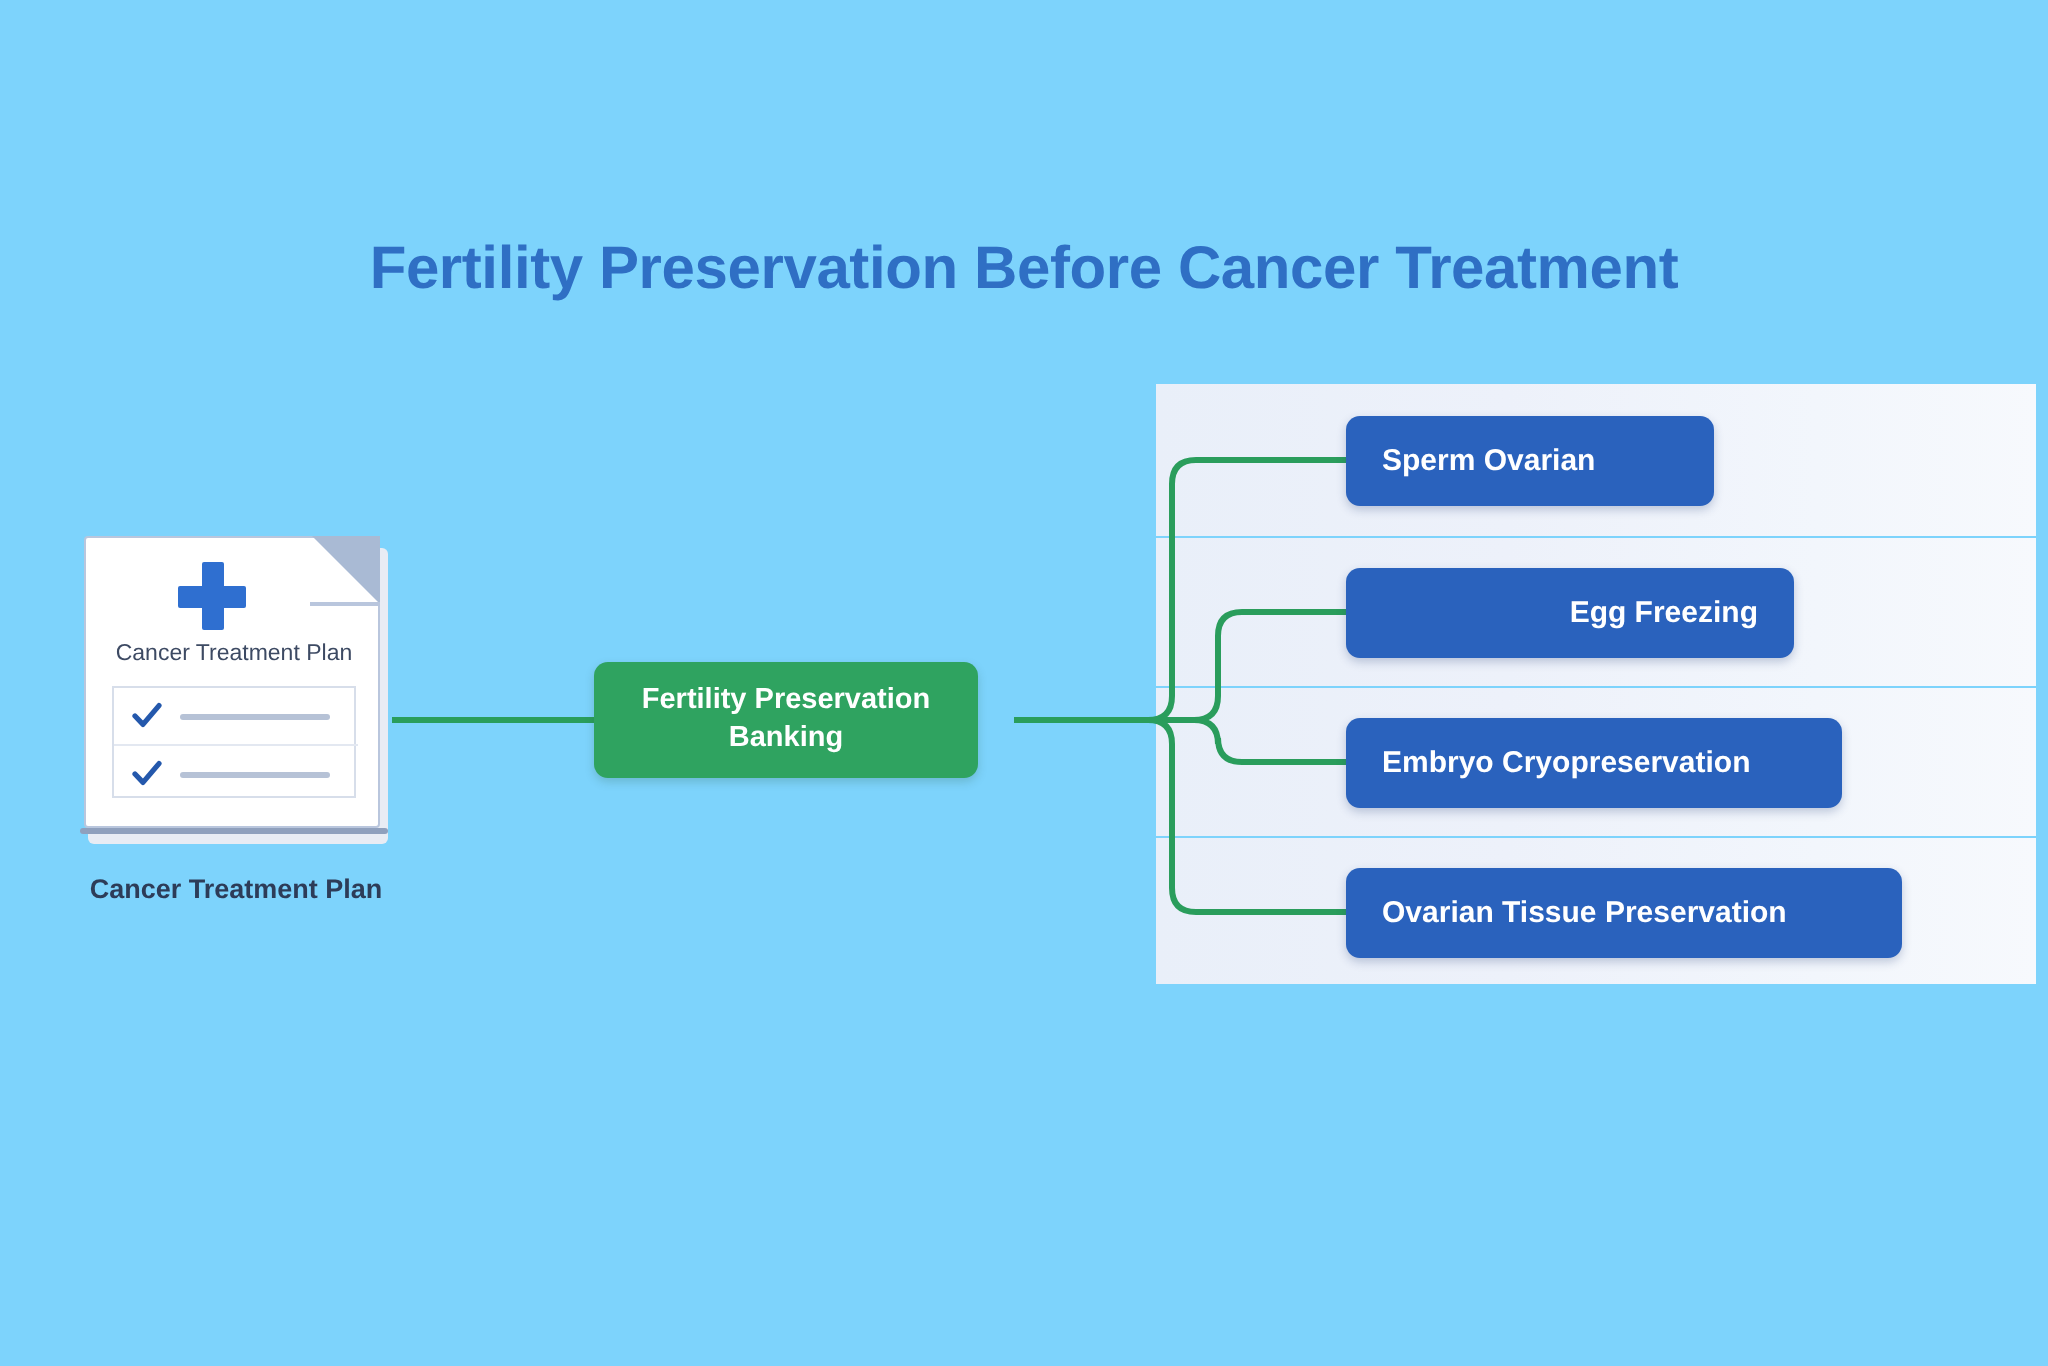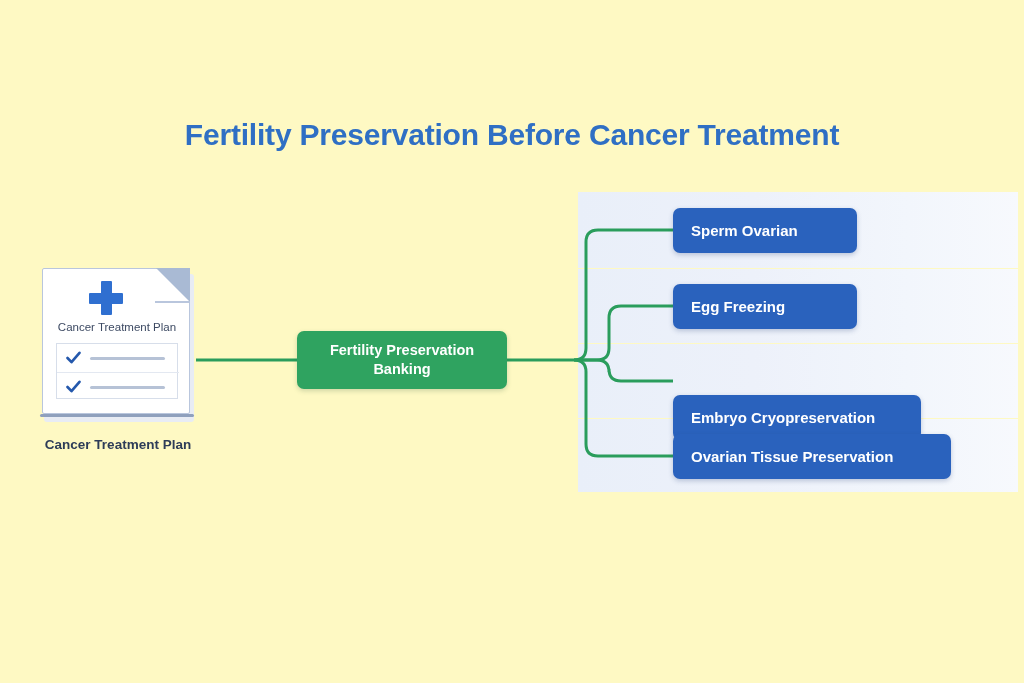--- a/index.html
+++ b/index.html
@@ -11,21 +11,21 @@
     width: 1024px;
     height: 683px;
     background: #ffffff;
     font-family: "Liberation Sans", sans-serif;
     overflow: hidden;
   }
   #canvas {
     position: relative;
     width: 1024px;
     height: 683px;
-    background: #fef9c3;
+    background: #7dd3fc;
   }
 
   
   .title {
     position: absolute;
     left: 0;
     top: 118px;
     width: 1024px;
     text-align: center;
     font-size: 30px;
@@ -182,21 +182,21 @@
     font-size: 13.5px;
     font-weight: bold;
     color: #2d3c58;
   }
 
   
   .hub {
     position: absolute;
     left: 297px;
     top: 331px;
-    width: 210px;
+    width: 192px;
     height: 58px;
     background: #2fa360;
     border-radius: 7px;
     box-shadow: 0 2px 5px rgba(40,90,60,0.22);
     display: flex;
     align-items: center;
     justify-content: center;
     box-sizing: border-box;
   }
   .hub-label {
@@ -291,25 +291,25 @@
     <div class="hub-label">
       <span>Fertility Preservation</span><br>
       <span>Banking</span>
     </div>
   </div>
 
   <div class="opt" style="left:673px;top:208px;width:184px;">
     <span class="opt-label">Sperm Ovarian</span>
   </div>
 
-  <div class="opt" style="left:673px;top:284px;width:184px;">
+  <div class="opt" style="left:673px;top:284px;width:224px;justify-content:flex-end;">
     <span class="opt-label">Egg Freezing</span>
   </div>
 
-  <div class="opt" style="left:673px;top:359px;width:248px;margin-top:36px;">
+  <div class="opt" style="left:673px;top:359px;width:248px;">
     <span class="opt-label">Embryo Cryopreservation</span>
   </div>
 
   <div class="opt" style="left:673px;top:434px;width:278px;">
     <span class="opt-label">Ovarian Tissue Preservation</span>
   </div>
 
 </div>
 
 </body></html>

